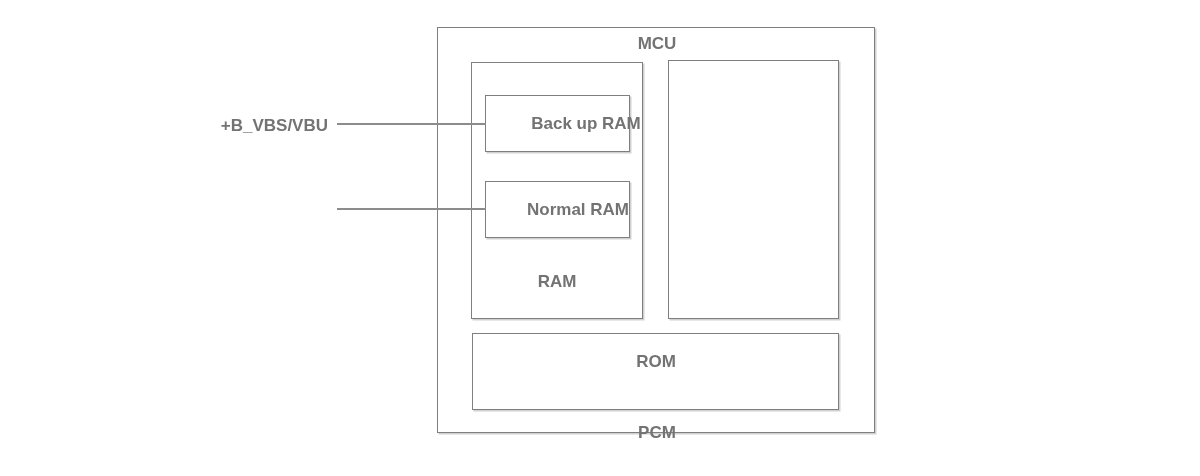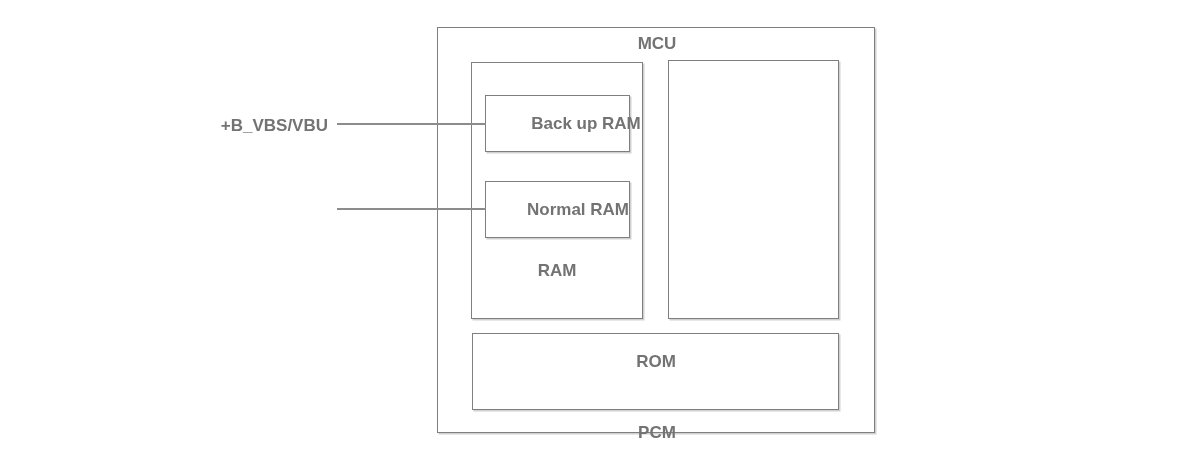--- a/index.html
+++ b/index.html
@@ -48,21 +48,21 @@
     text-align: center;
     transform: translateX(-50%);
   }
   .label.right {
     text-align: right;
     transform: translateX(-100%);
   }
 
   .lbl-mcu        { left: 657px; top: 33px;  }
   .lbl-pcm        { left: 657px; top: 422px; }
-  .lbl-ram        { left: 557px; top: 260px; }
+  .lbl-ram        { left: 557px; top: 271px; }
   .lbl-rom        { left: 656px; top: 351px; }
   .lbl-backup     { left: 586px; top: 113px; }
   .lbl-normal     { left: 557px; top: 199px; margin-left: 21px; }
   .lbl-eeprom     { left: 753px; top: 164px; text-align: center; transform: translateX(-50%); }
   .lbl-eeprom div { font-weight: bold; font-size: 17px; }
 
   .lbl-vbs        { left: 328px; top: 115px; }
   .lbl-flymain    { left: 328px; top: 199px; }
 
   

